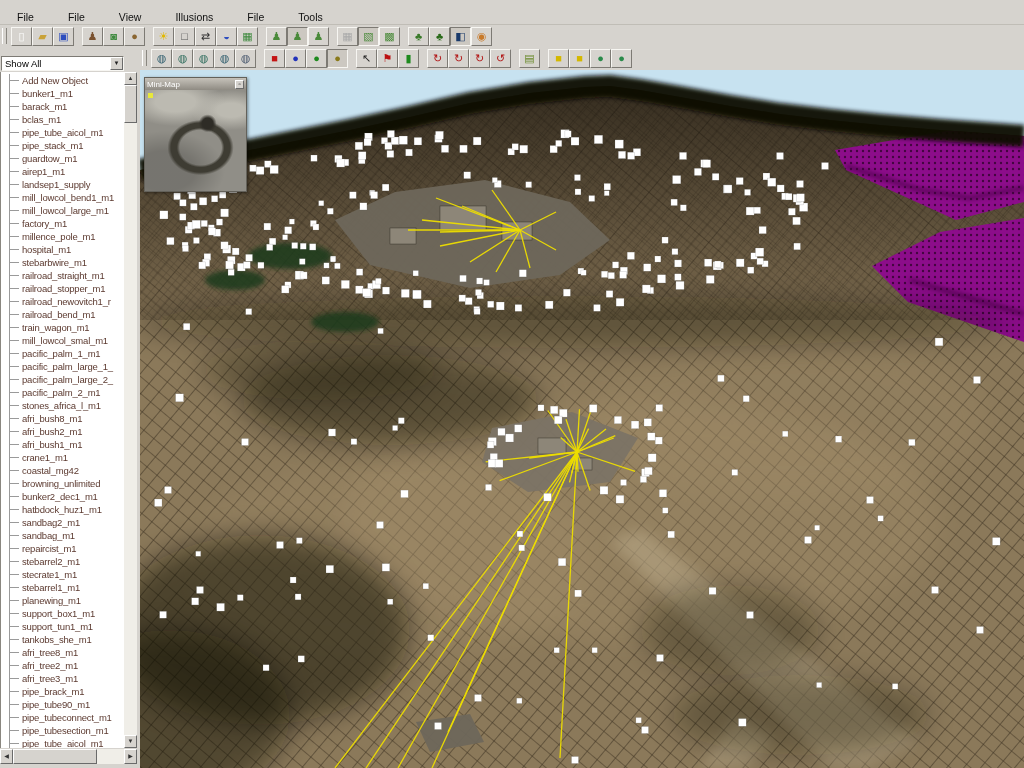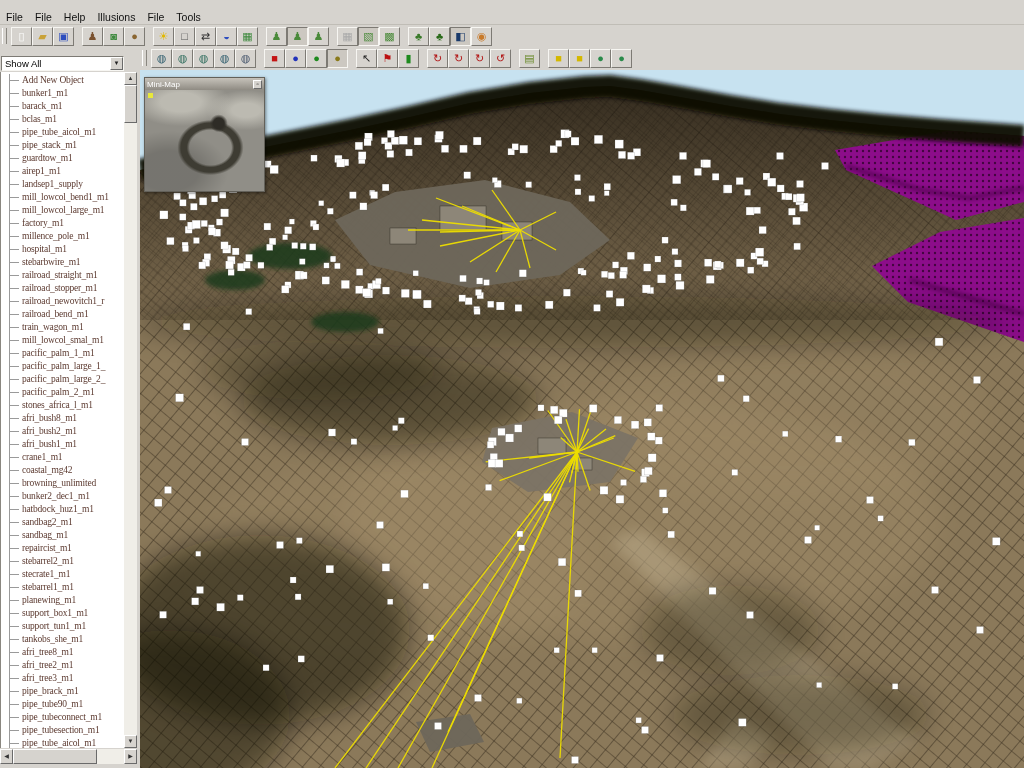--- a/index.html
+++ b/index.html
@@ -12,21 +12,21 @@
     background:linear-gradient(90deg,#0a246a 0%,#2a5699 55%,#9ec7e8 100%);
     display:flex;align-items:center;color:#fff;font-size:7.5px;font-weight:bold;}
   .sysicon{width:7px;height:7px;margin:0 3px 0 2px;background:linear-gradient(135deg,#ffd83a 50%,#3a6abf 50%);border:1px solid #08204f;}
   .wbtns{position:absolute;right:1px;top:1px;display:flex;gap:1px;}
   .wbtn{width:11px;height:8px;background:#d6d3ce;border:1px solid;border-color:#fff #6a6a6a #6a6a6a #fff;
         font-size:6px;line-height:6px;text-align:center;color:#000;}
 
   
   .menubar{position:absolute;left:0;top:10px;width:1024px;height:14px;background:#d6d3ce;
     display:flex;align-items:center;font-size:10.5px;color:#111;border-bottom:1px solid #c0bdb6;}
-  .menuitem{padding:0 6px;}
+  .menuitem{padding:0 17px;}
 
   
   .toolbar1{position:absolute;left:0;top:25px;width:1024px;height:22px;display:flex;align-items:center;
     border-bottom:1px solid #aaa79f;background:#d6d3ce;}
   .toolbar2{position:absolute;left:140px;top:47px;width:884px;height:22px;display:flex;align-items:center;background:#d6d3ce;}
   .grip{width:3px;height:16px;border-left:1px solid #fff;border-right:1px solid #8a8780;margin:0 4px 0 2px;}
   .tgroup{display:flex;margin-right:8px;}
   .tbtn{width:21px;height:19px;background:#d6d3ce;border:1px solid;border-color:#f7f6f2 #7d7a74 #7d7a74 #f7f6f2;
         display:flex;align-items:center;justify-content:center;box-sizing:border-box;}
   .tbtn.pressed{border-color:#7d7a74 #f7f6f2 #f7f6f2 #7d7a74;background:#ccc8c1;}
@@ -34,60 +34,60 @@
 
   
   .sidebar{position:absolute;left:0;top:47px;width:140px;height:721px;background:#d6d3ce;}
   .combo{position:absolute;left:1px;top:9px;width:123px;height:15px;background:#fff;border:1px solid;
          border-color:#7d7a74 #f7f6f2 #f7f6f2 #7d7a74;box-sizing:border-box;display:flex;align-items:center;gap:16px;}
   .combo .val{flex:1;font-size:9.5px;padding-left:3px;color:#000;white-space:nowrap;overflow:hidden;}
   .combo .drop{width:13px;height:13px;background:#d6d3ce;border:1px solid;border-color:#fff #6a6a6a #6a6a6a #fff;
          font-size:6px;line-height:11px;text-align:center;color:#222;box-sizing:border-box;}
   .listbox{position:absolute;left:0;top:25px;width:124px;height:676px;background:#fff;overflow:hidden;
            border-left:1px solid #8a8780;}
-  .treewrap{margin:2px 0 10px 8px;border-left:1px solid #9a9a9a;font-family:Liberation Serif, serif;}
+  .treewrap{margin:2px 0 10px 8px;border-left:1px solid #9a9a9a;}
   .lrow{position:relative;height:13px;line-height:13px;padding-left:12px;font-size:9.5px;color:#5c3a30;
         white-space:nowrap;overflow:hidden;letter-spacing:-0.2px;}
   .lrow::before{content:"";position:absolute;left:0;top:6px;width:9px;border-top:1px solid #9a9a9a;}
   .vsb{position:absolute;left:124px;top:25px;width:13px;height:676px;background:#f0eee8;}
   .vsb .arr{position:absolute;left:0;width:13px;height:13px;background:#d6d3ce;border:1px solid;
             border-color:#fff #6a6a6a #6a6a6a #fff;font-size:6px;line-height:10px;text-align:center;color:#333;box-sizing:border-box;}
   .vsb .thumb{position:absolute;left:0;top:13px;width:13px;height:38px;background:#d6d3ce;border:1px solid;
             border-color:#fff #6a6a6a #6a6a6a #fff;box-sizing:border-box;}
   .hsb{position:absolute;left:0;top:702px;width:137px;height:15px;background:#f0eee8;}
   .hsb .arr{position:absolute;top:0;width:13px;height:15px;background:#d6d3ce;border:1px solid;
             border-color:#fff #6a6a6a #6a6a6a #fff;font-size:6px;line-height:12px;text-align:center;color:#333;box-sizing:border-box;}
   .hsb .thumb{position:absolute;left:13px;top:0;width:84px;height:15px;background:#d6d3ce;border:1px solid;
             border-color:#fff #6a6a6a #6a6a6a #fff;box-sizing:border-box;}
 
   
   .viewport{position:absolute;left:140px;top:70px;width:884px;height:698px;background:#c7e2f0;overflow:hidden;}
   .viewport svg{display:block;}
 
   
-  .minimap{position:absolute;left:144px;top:77px;width:121px;height:115px;background:#908e87;
+  .minimap{position:absolute;left:144px;top:77px;width:103px;height:115px;background:#908e87;
            border:1px solid #63615a;box-shadow:1px 1px 3px rgba(0,0,0,.45);box-sizing:border-box;}
   .mm-title{height:12px;background:linear-gradient(#c6c2ba,#8f8b83);display:flex;align-items:center;
            color:#fff;font-size:8px;padding:0 2px;}
   .mm-title .t{flex:1;}
   .mm-btn{width:9px;height:9px;background:#d6d3ce;border:1px solid;border-color:#fff #6a6a6a #6a6a6a #fff;
           font-size:6px;line-height:7px;text-align:center;color:#222;box-sizing:border-box;}
   .mm-body{position:relative;height:101px;}
   .mm-marker{position:absolute;left:3px;top:3px;width:5px;height:5px;}
 </style>
 </head>
 <body>
 
 <div class="win">
 
 
   <div class="menubar">
       <span class="menuitem">File</span>
       <span class="menuitem">File</span>
-      <span class="menuitem">Help</span>
+      <span class="menuitem">View</span>
       <span class="menuitem">Illusions</span>
       <span class="menuitem">File</span>
       <span class="menuitem">Tools</span>
     </div>
 
   <div class="toolbar1">
     <span class="grip"></span>
   <div class="tgroup">
         <div class="tbtn">
           <span class="glyph" style="color: rgb(253, 253, 253);">▯</span>

